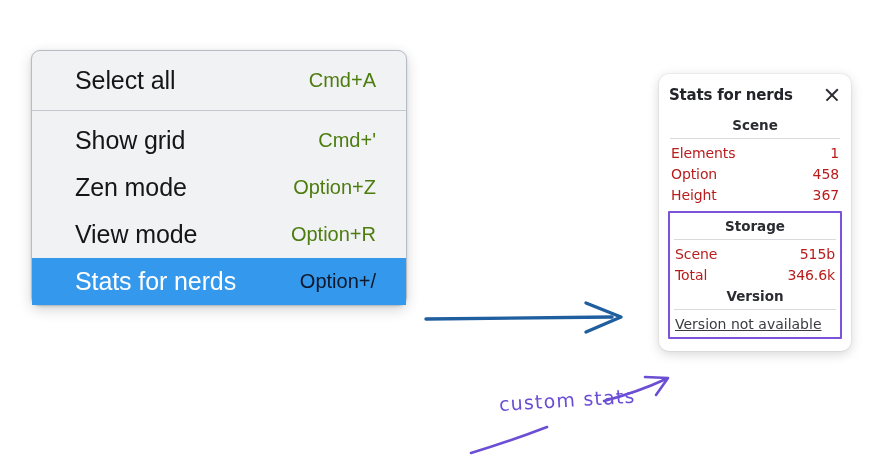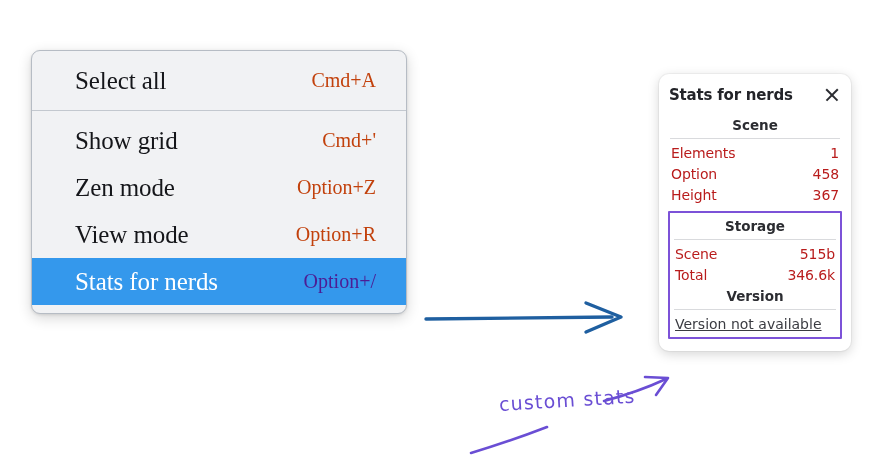--- a/index.html
+++ b/index.html
@@ -20,22 +20,21 @@
   #context-menu {
     position: absolute;
     left: 31px;
     top: 50px;
     width: 376px;
     background: #f1f2f4;
     border: 1px solid #b6bcc4;
     border-radius: 9px;
     box-shadow: 0 4px 14px rgba(0,0,0,0.16), 0 1px 3px rgba(0,0,0,0.10);
     box-sizing: border-box;
-    padding: 6px 0 8px 0;
-    font-family: Liberation Serif, serif;
+    padding: 6px 0 0 0;
   }
   .menu-section {
     padding: 0;
   }
   .menu-divider {
     height: 1px;
     background: #c3c8cf;
     margin: 6px 0 6px 0;
   }
   .menu-item {
@@ -48,28 +47,28 @@
     cursor: default;
   }
   .menu-item .label {
     font-size: 25px;
     color: #15161a;
     letter-spacing: -0.1px;
     white-space: nowrap;
   }
   .menu-item .shortcut {
     font-size: 20px;
-    color: #c2410c;
+    color: #4d7c0f;
     white-space: nowrap;
   }
   .menu-item.selected {
     background: #3498ec;
   }
   .menu-item.selected .label { color: #ffffff; }
-  .menu-item.selected .shortcut { color: #4c1d95; }
+  .menu-item.selected .shortcut { color: #0f172a; }
 
   
   #stats-panel {
     position: absolute;
     left: 659px;
     top: 74px;
     width: 192px;
     background: #ffffff;
     border-radius: 10px;
     box-shadow: 0 3px 12px rgba(0,0,0,0.17), 0 0 0 1px rgba(0,0,0,0.04);

